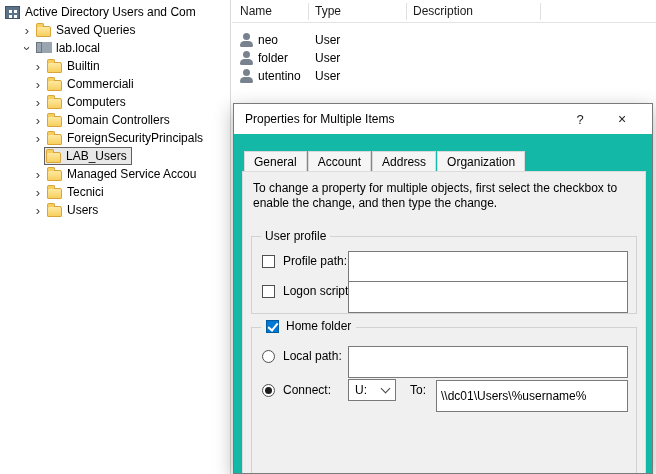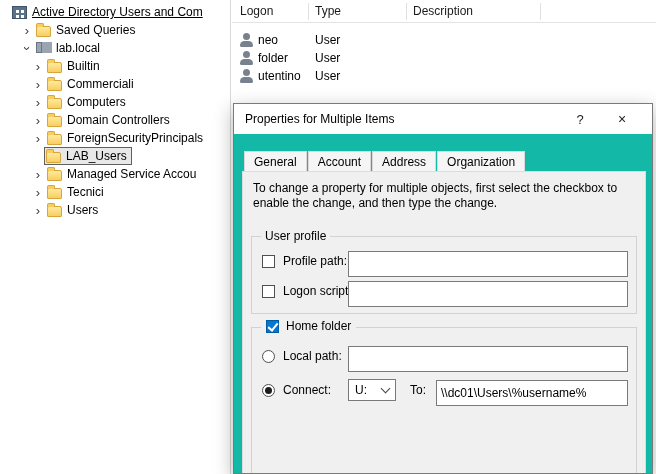--- a/index.html
+++ b/index.html
@@ -5,21 +5,21 @@
   html,body { margin:0; padding:0; }
   body {
     width:656px; height:474px; position:relative; overflow:hidden;
     background:#ffffff; color:#000;
     font-family:"Liberation Sans","DejaVu Sans",sans-serif; font-size:12px;
   }
   
   .tree-pane { position:absolute; left:0; top:0; width:231px; height:100%;
     border-right:1px solid #d9d9d9; box-sizing:border-box; padding-top:3px; background:#fff; }
   .tree-row { height:18px; display:flex; align-items:center; white-space:nowrap; overflow:hidden; cursor:default; }
-  .lvl0 { padding-left:12px;text-decoration:underline; } .lvl1 { padding-left:21px; } .lvl2 { padding-left:32px; }
+  .lvl0 { padding-left:5px; } .lvl1 { padding-left:21px; } .lvl2 { padding-left:32px; }
   .expander { width:12px; flex:none; display:flex; align-items:center; justify-content:center; color:#3c3c3c; font-size:13px; }
   .expander.collapsed::before { content:"›"; display:block; }
   .expander.expanded::before  { content:"›"; display:block; transform:rotate(90deg); }
   .expander.none::before { content:""; }
   .folder { position:relative; width:15px; height:11px; flex:none; margin-left:3px; margin-top:2px;
     background:linear-gradient(#ffe9a0,#f7cf5f); border:1px solid #d9a43a; border-radius:2px 2px 1px 1px; box-sizing:border-box; }
   .folder::before { content:""; position:absolute; top:-4px; left:-1px; width:6px; height:3px;
     background:#f7cf5f; border:1px solid #d9a43a; border-bottom:none; border-radius:2px 2px 0 0; }
   .root-icon { width:15px; height:13px; flex:none; background:#5b7288; border:1px solid #3f5468; position:relative; box-sizing:border-box; }
   .root-icon::before { content:""; position:absolute; left:3px; top:3px; width:3px; height:3px; background:#fff;
@@ -66,21 +66,21 @@
   .grp-home { left:8px; top:155px; width:386px; height:180px; }
   .group-caption { position:absolute; top:-8px; left:9px; background:#f0f0f0; padding:0 4px; line-height:14px;text-align:right; }
   .group-caption-cb { position:absolute; top:-9px; left:9px; background:#f0f0f0; padding:0 5px; display:flex; align-items:center; gap:7px; }
   .field-row { position:absolute; display:flex; align-items:center; gap:8px; }
   .cb { width:13px; height:13px; flex:none; background:#fff; border:1px solid #4f4f4f; box-sizing:border-box; position:relative; }
   .cb.checked { background:#0078d7; border-color:#005a9e; }
   .cb.checked::after { content:""; position:absolute; left:3px; top:0px; width:4px; height:8px;
     border-right:2px solid #fff; border-bottom:2px solid #fff; transform:rotate(40deg); }
   .radio { width:13px; height:13px; flex:none; background:#fff; border:1px solid #4f4f4f; border-radius:50%; box-sizing:border-box; position:relative; }
   .radio.selected::after { content:""; position:absolute; left:2px; top:2px; width:7px; height:7px; border-radius:50%; background:#1c1c1c; }
-  .txt { position:absolute; height:26px; background:#fff; border:1px solid #7a7a7a; box-sizing:border-box;
+  .txt { position:absolute; height:32px; background:#fff; border:1px solid #7a7a7a; box-sizing:border-box;
     padding:0 4px; font:12px "Liberation Sans","DejaVu Sans",sans-serif; }
   .i-profile { left:96px; top:14px; width:280px; }
   .i-logon   { left:96px; top:44px; width:280px; }
   .i-local   { left:96px; top:18px; width:280px; }
   .i-connect { left:184px; top:52px; width:192px; }
   .combo { position:absolute; left:96px; top:51px; width:48px; height:22px; background:#fff; border:1px solid #7a7a7a;
     box-sizing:border-box; display:flex; align-items:center; justify-content:space-between; padding:0 6px; }
   .chev { width:6px; height:6px; border-right:1.5px solid #444; border-bottom:1.5px solid #444;
     transform:rotate(45deg); margin-top:-3px; }
   .to-label { position:absolute; left:158px; top:55px; }
@@ -151,21 +151,21 @@
     </div>
     <div class="tree-row lvl2">
       <span class="expander collapsed"></span>
       <span class="folder"></span>
       <span class="tree-label">Users</span>
     </div>
   </div>
 
   <div class="list-pane">
     <div class="list-header">
-      <div class="hcol hc0">Logon</div>
+      <div class="hcol hc0">Name</div>
       <div class="hcol hc1">Type</div>
       <div class="hcol hc2">Description</div>
       <div class="hsep hs0"></div>
       <div class="hsep hs1"></div>
       <div class="hsep hs2"></div>
     </div>
     <div class="list-body">
       <div class="list-row">
         <span class="cell-name">
           <span class="user-icon"></span>

